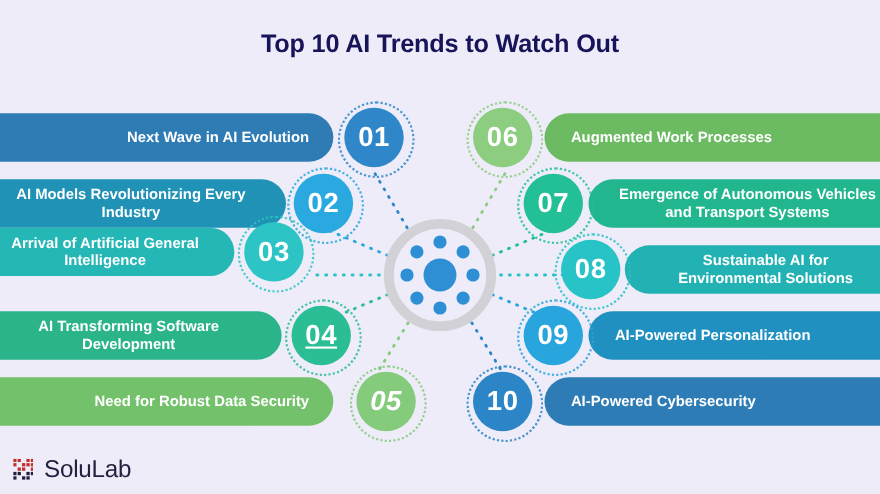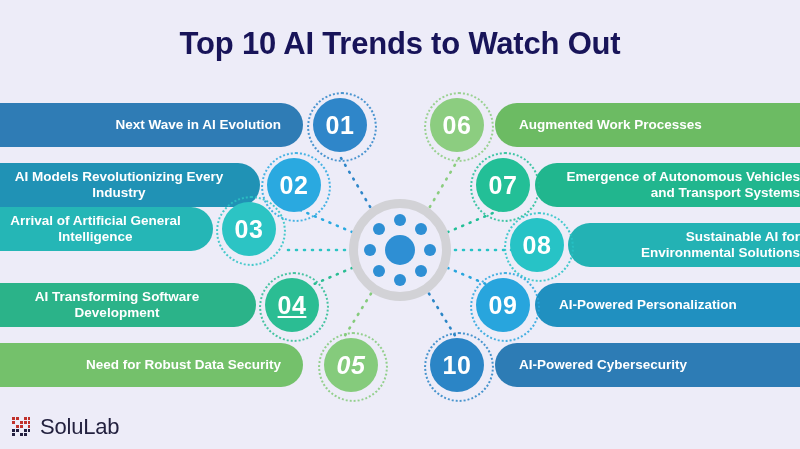--- a/index.html
+++ b/index.html
@@ -8,21 +8,21 @@
     background:#edecf8;
     font-family:"Liberation Sans", sans-serif;
     overflow:hidden;
     position:relative;
   }
   #canvas{position:relative;width:800px;height:449px;}
 
   .title{
     position:absolute;left:0;top:26px;width:800px;
     text-align:center;
-    font-size:31px;font-weight:bold;color:#181459;
+    font-size:23px;font-weight:bold;color:#181459;
     letter-spacing:-0.2px;
   }
 
   
   .links{position:absolute;left:0;top:0;width:800px;height:449px;}
 
   
   .hub-ring{
     position:absolute;left:349px;top:199px;width:102px;height:102px;
     border-radius:50%;
@@ -39,21 +39,21 @@
     color:#ffffff;font-size:13.5px;font-weight:bold;
     line-height:1.18;
     box-sizing:border-box;
   }
   .pill.left{
     left:0;justify-content:flex-end;text-align:center;
     border-radius:0 22px 22px 0;
     padding-right:22px;
   }
   .pill.right{
-    right:0;justify-content:flex-start;text-align:right;
+    right:0;justify-content:flex-start;text-align:center;
     border-radius:22px 0 0 22px;
     padding-left:24px;
   }
   .pill span{display:block;}
 
   .badge{
     position:absolute;top:-5px;
     width:54px;height:54px;border-radius:50%;
     display:flex;align-items:center;justify-content:center;
     color:#fff;font-size:25px;font-weight:bold;letter-spacing:0.5px;

